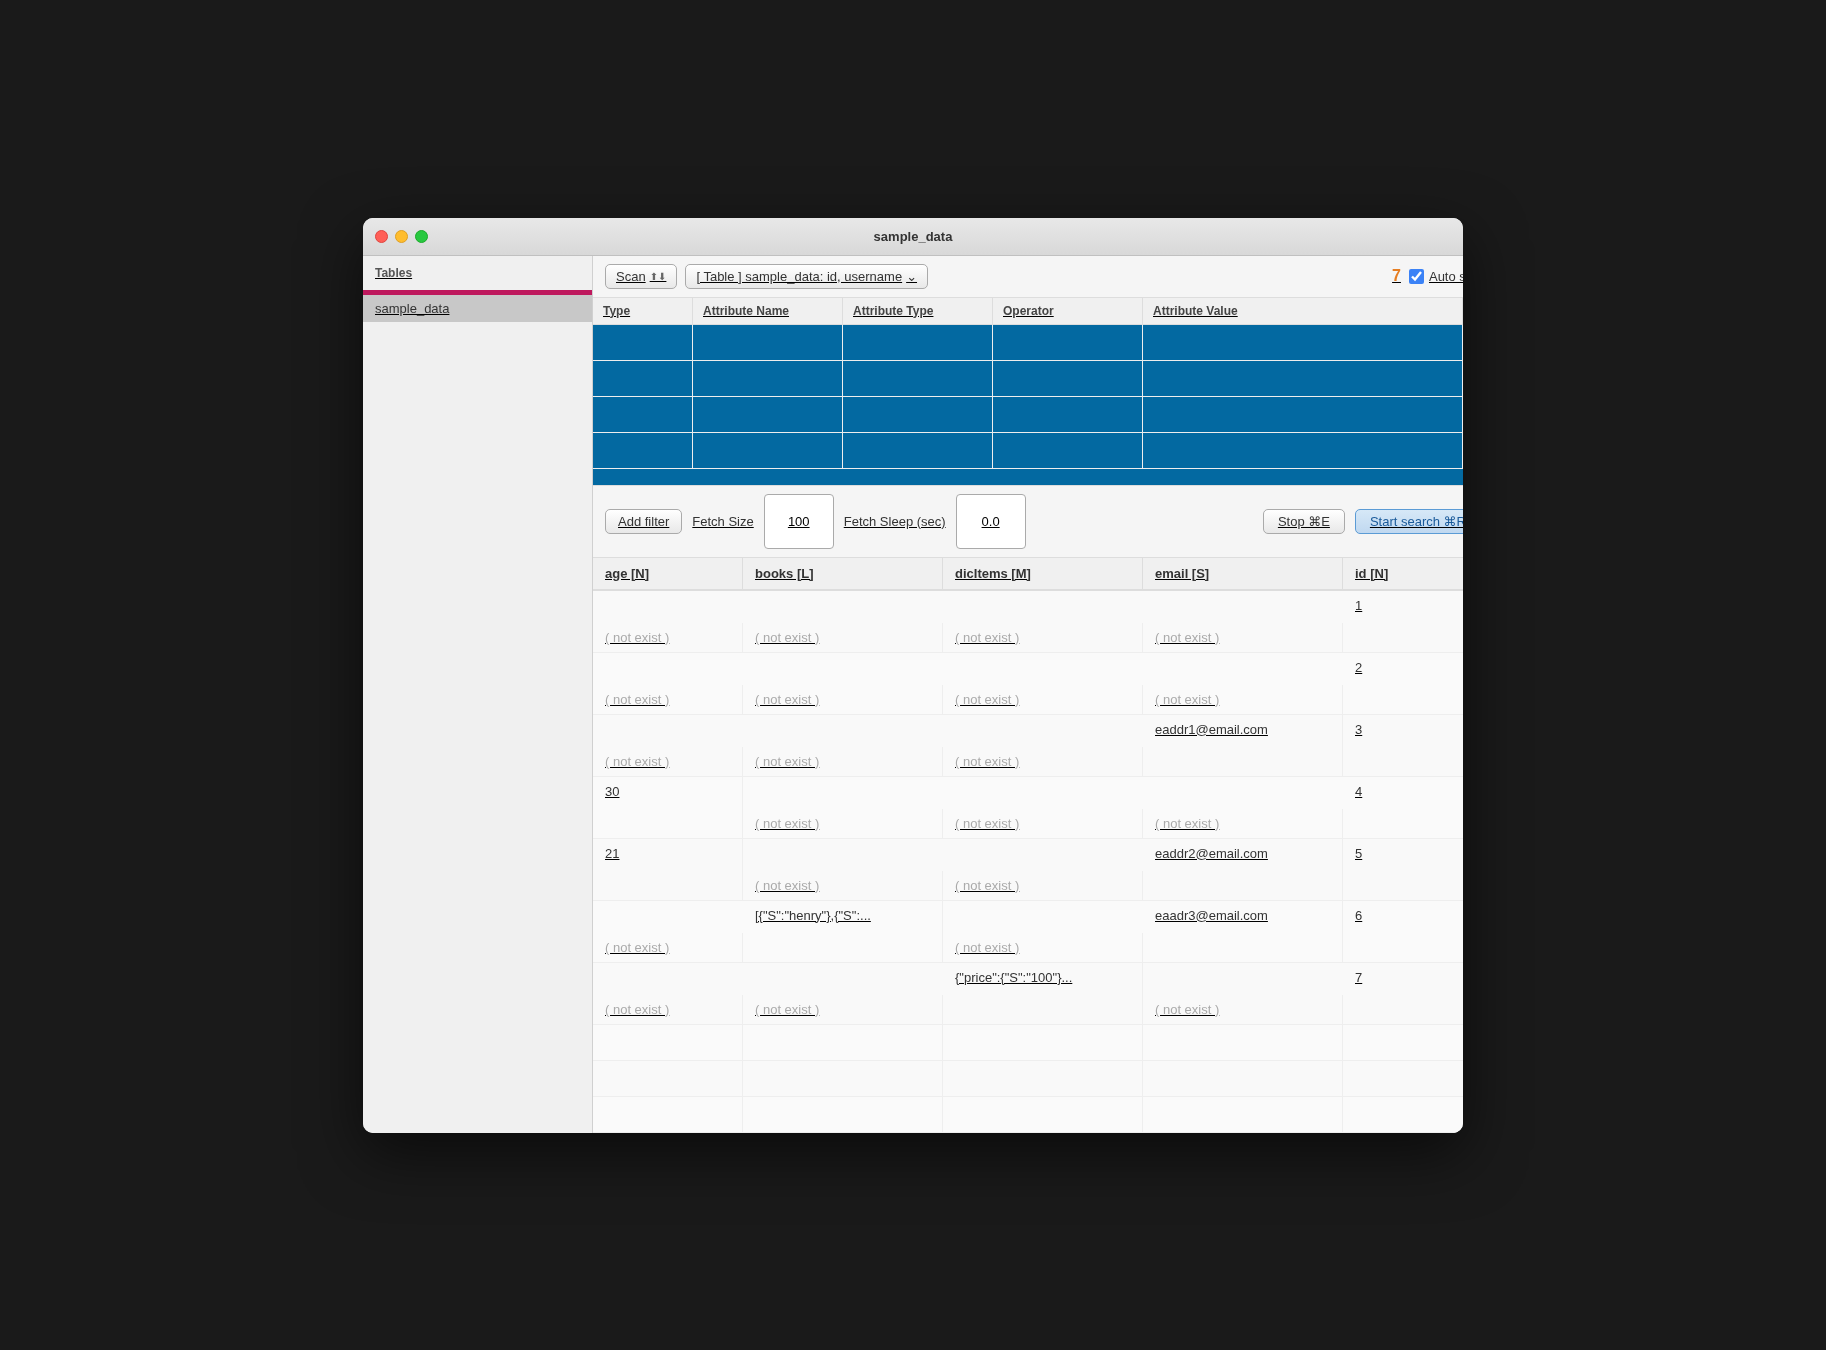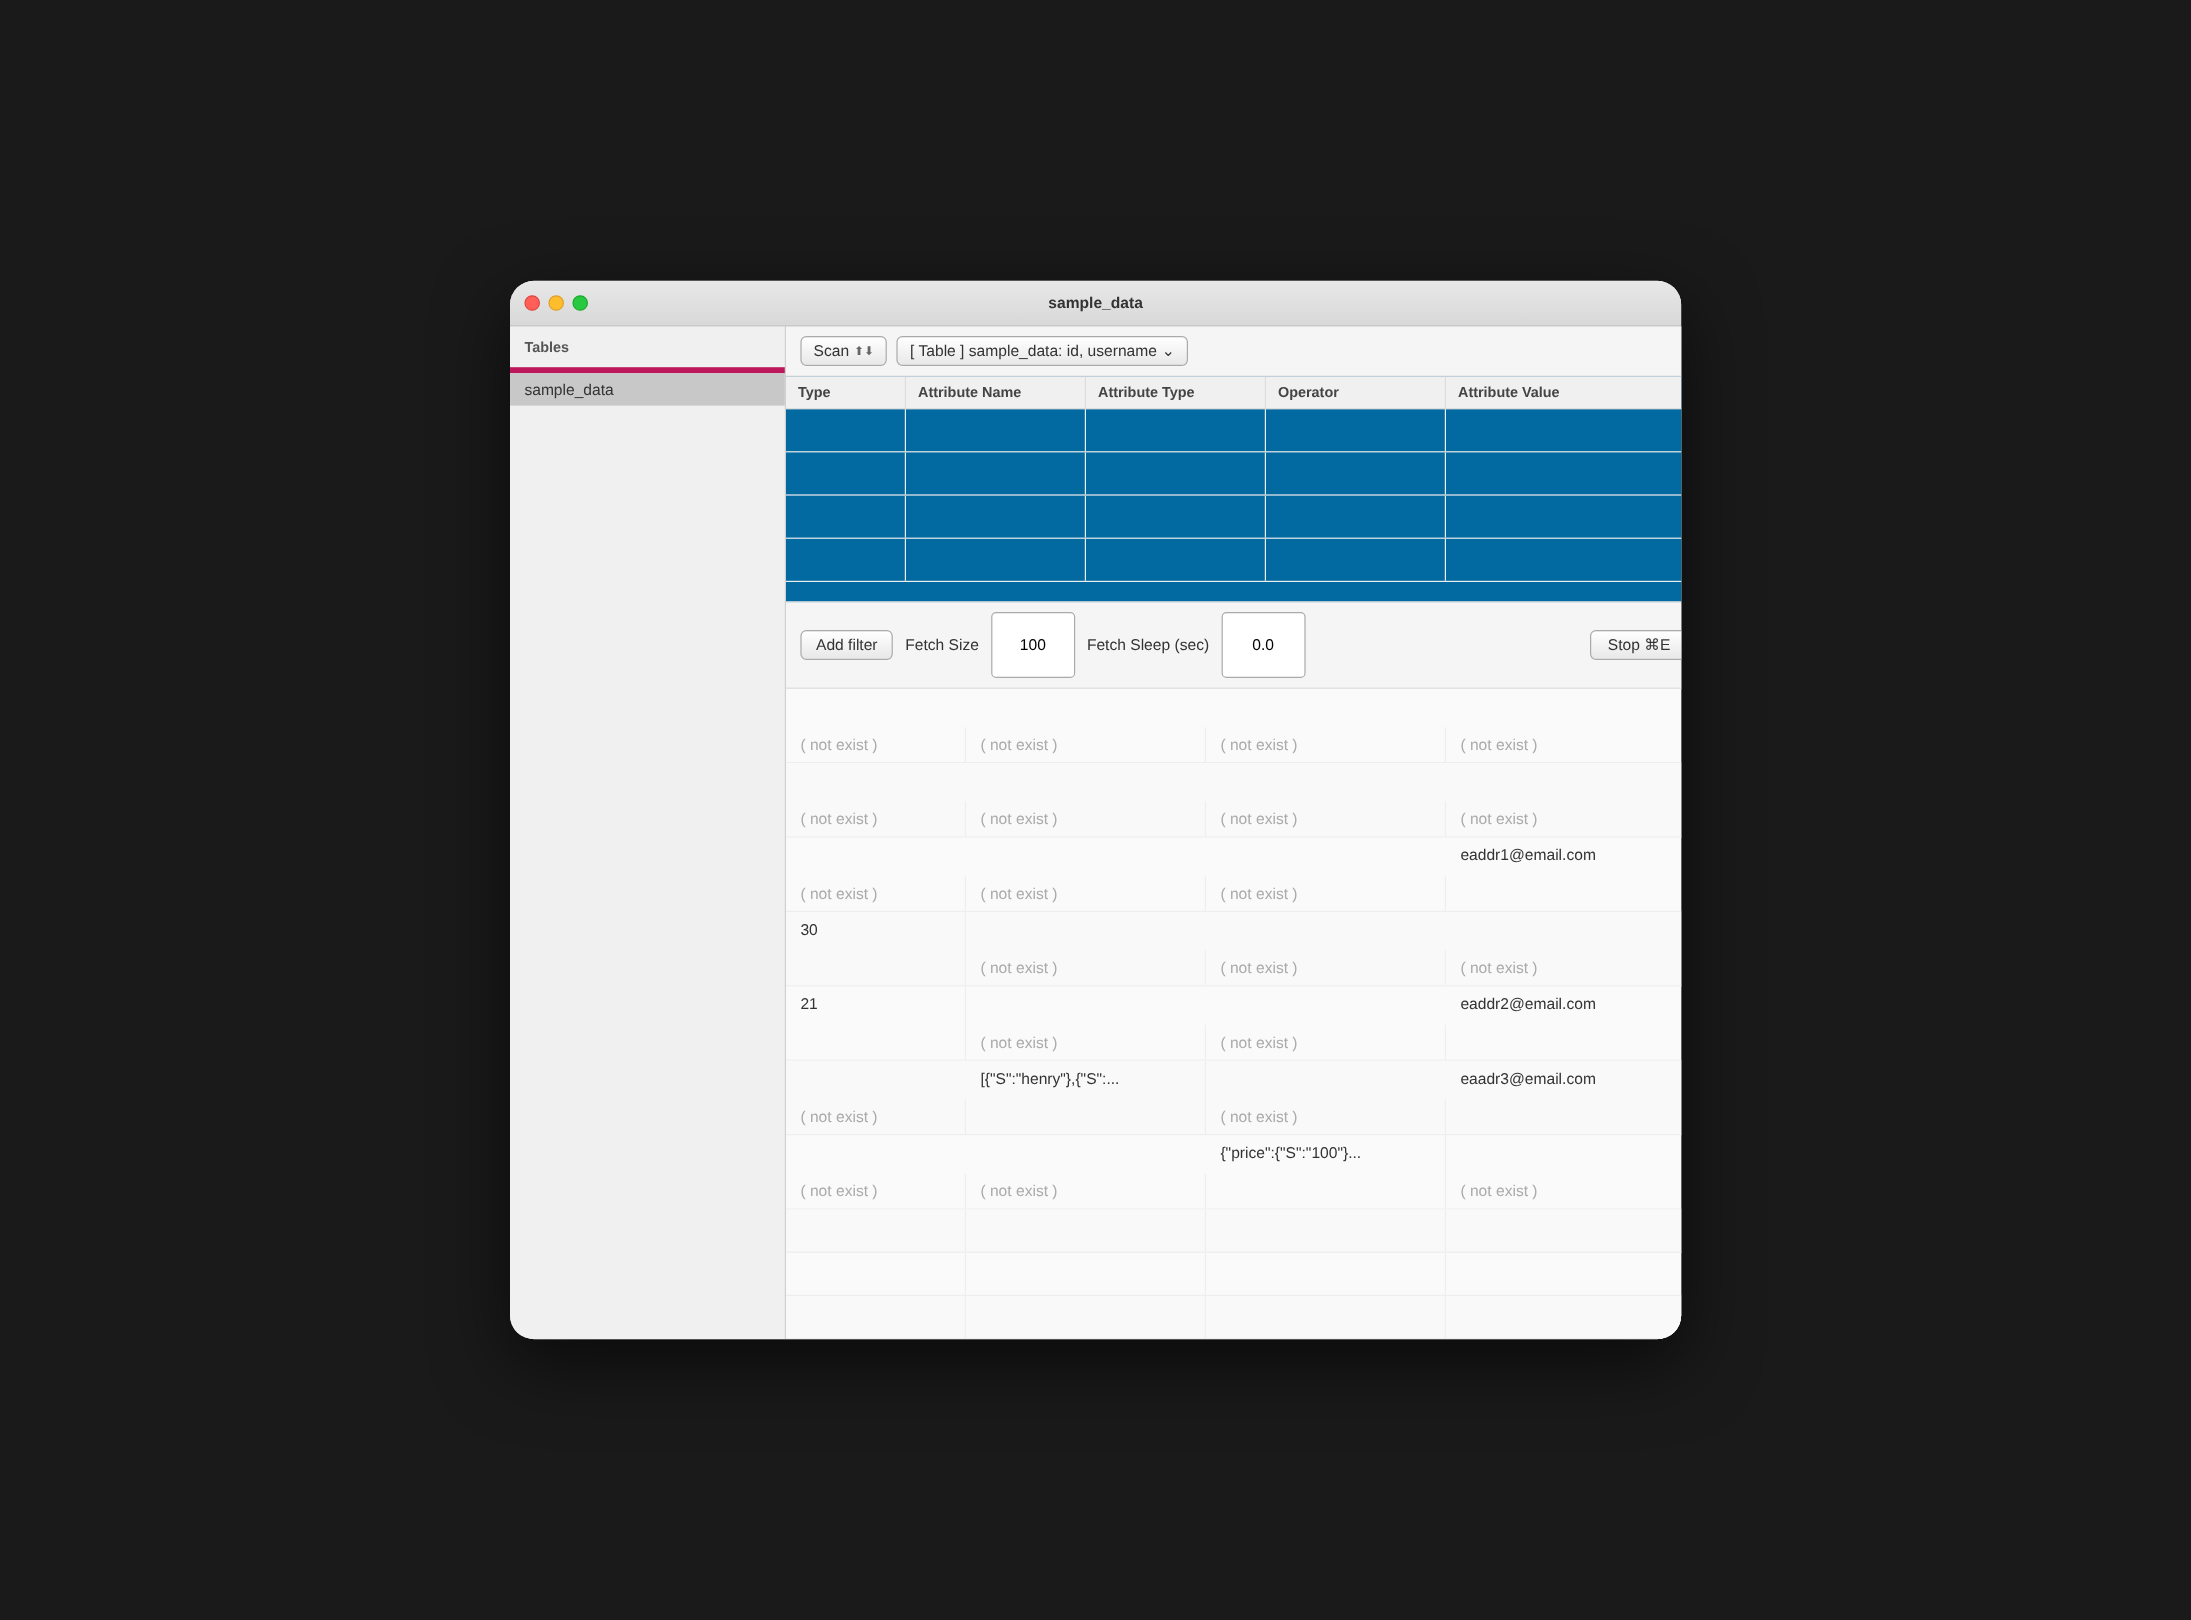--- a/index.html
+++ b/index.html
@@ -5,25 +5,26 @@
     * { box-sizing: border-box; margin: 0; padding: 0; }
     body {
       background: #1a1a1a;
       display: flex;
       justify-content: center;
       align-items: center;
       min-height: 100vh;
       font-family: -apple-system, BlinkMacSystemFont, 'Helvetica Neue', Arial, sans-serif;
     }
     .window {
-      width: 976px;
+      width: 1100px;
       background: #f5f5f5;
-      border-radius: 20px;
+      border-radius: 10px;
       box-shadow: 0 20px 60px rgba(0,0,0,0.6);
       overflow: hidden;
+      text-decoration: underline;
     }
     .titlebar {
       background: linear-gradient(to bottom, #e8e8e8, #d8d8d8);
       height: 38px;
       display: flex;
       align-items: center;
       padding: 0 12px;
       border-bottom: 1px solid #c0c0c0;
       position: relative;
     }
@@ -347,20 +348,27 @@
         <button class="add-filter-btn">Add filter</button>
         <span class="label">Fetch Size</span>
         <input type="text" class="input-field" value="100" style="">
         <span class="label">Fetch Sleep (sec)</span>
         <input type="text" class="input-field" value="0.0" style="">
         <button class="stop-btn">Stop ⌘E</button>
         <button class="start-btn">Start search ⌘R</button>
       </div>
 
       <div class="results-table">
+        <div class="results-header">
+          <div class="results-header-cell">age [N]</div>
+          <div class="results-header-cell">books [L]</div>
+          <div class="results-header-cell">dicItems [M]</div>
+          <div class="results-header-cell">email [S]</div>
+          <div class="results-header-cell">id [N]</div>
+        </div>
 
         <div class="results-row">
           <div class="results-cell not-exist">( not exist )</div>
           <div class="results-cell not-exist">( not exist )</div>
           <div class="results-cell not-exist">( not exist )</div>
           <div class="results-cell not-exist">( not exist )</div>
           <div class="results-cell">1</div>
         </div>
 
         <div class="results-row">

